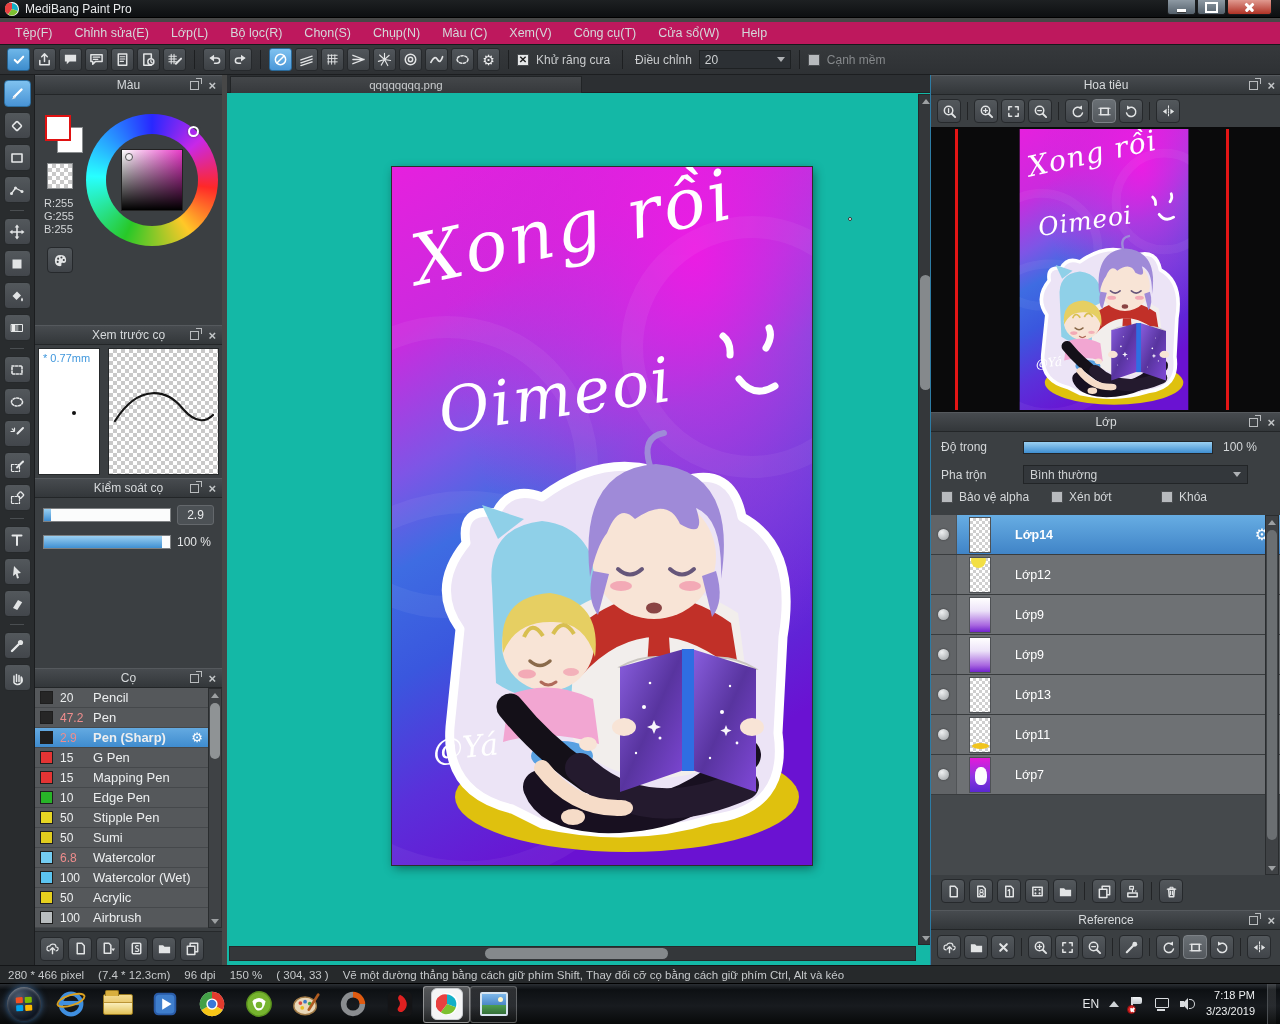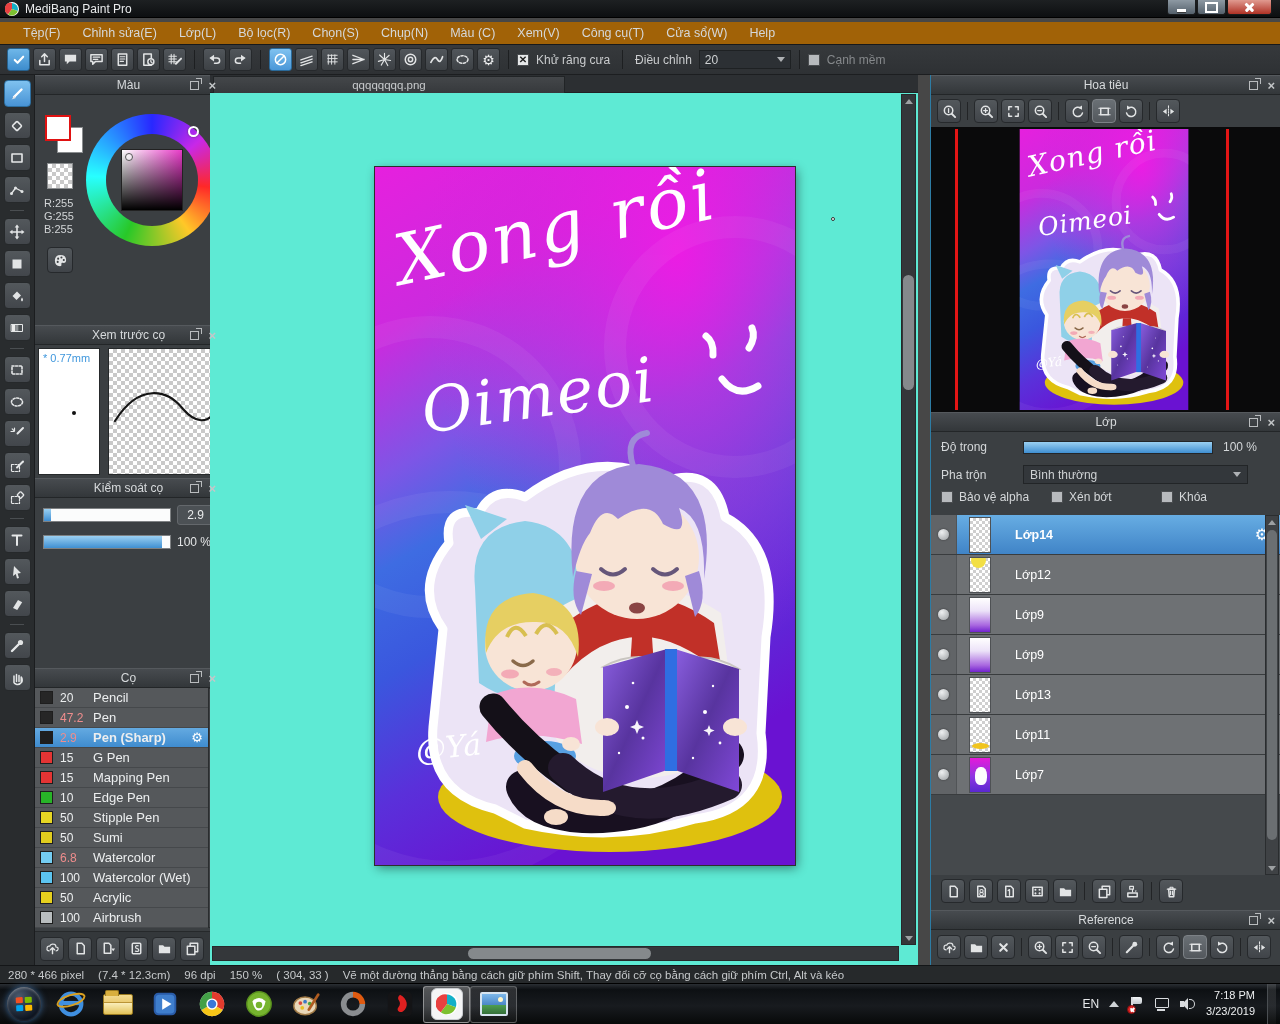--- a/index.html
+++ b/index.html
@@ -12,21 +12,21 @@
   .winbtns{position:absolute;right:8px;top:0;display:flex;gap:1px}
   .wbtn{width:29px;height:15px;border:1px solid #1a1c1e;border-top:none;border-radius:0 0 3px 3px;background:linear-gradient(#8d99a3,#55616c);position:relative;display:flex;align-items:center;justify-content:center}
   .wbtn.close{width:45px;background:linear-gradient(#e09a90,#b03225)}
   .wbtn.min::after{content:"";width:9px;height:3px;background:#fff;margin-top:7px;box-shadow:0 1px 1px #333}
   .wbtn.max::after{content:"";width:9px;height:7px;border:2px solid #fff}
   .wbtn.close::before,.wbtn.close::after{content:"";position:absolute;width:11px;height:2.5px;background:#fff;border-radius:1px}
   .wbtn.close::before{transform:rotate(45deg)}
   .wbtn.close::after{transform:rotate(-45deg)}
 
   
-  #menubar{position:absolute;left:0;top:22px;width:1280px;height:23px;background:#a16207;border-bottom:1px solid #17191b;display:flex;align-items:center;padding-left:12px}
+  #menubar{position:absolute;left:0;top:22px;width:1280px;height:23px;background:#be185d;border-bottom:1px solid #17191b;display:flex;align-items:center;padding-left:4px}
   .menu-item{padding:3px 11px;color:#d5d8da;font-size:12.5px;white-space:nowrap}
 
   
   #toolbar{position:absolute;left:0;top:45px;width:1280px;height:30px;background:linear-gradient(#36393c,#2e3134);display:flex;align-items:center;padding-left:7px;gap:3px;border-bottom:1px solid #1c1e20}
   .tbtn{width:23px;height:23px;background:linear-gradient(#51565b,#3d4145);border:1px solid #26292c;border-radius:3px;display:flex;align-items:center;justify-content:center;flex:0 0 auto}
   .tbtn.blue{background:linear-gradient(#6fb7e9,#3d8ccd);border-color:#26618e}
   .tbtn.active{background:linear-gradient(#7fc2f0,#4a97d8);border-color:#2a6a9a}
   .tsep{width:1px;height:19px;background:#1d1f21;margin:0 5px;flex:0 0 auto}
   .tlabel{color:#caccce;margin:0 4px;white-space:nowrap}
   .tlabel.dim{color:#85888b}
@@ -106,21 +106,21 @@
   .bgear{display:none;color:#fff;font-size:13px;margin-right:2px}
   .brush-row.selected .bgear{display:block}
   .vscroll{position:absolute;background:#3f4245;border:1px solid #2a2d2f}
   .vthumb{position:absolute;left:1px;right:1px;background:#8f9395;border-radius:5px}
   .arr{position:absolute;left:0;right:0;height:12px;display:flex;align-items:center;justify-content:center}
   .tri-up{width:0;height:0;border-left:4px solid transparent;border-right:4px solid transparent;border-bottom:5px solid #9da0a2}
   .tri-dn{width:0;height:0;border-left:4px solid transparent;border-right:4px solid transparent;border-top:5px solid #9da0a2}
   .bbar{position:absolute;left:0;top:263px;width:187px;height:34px;display:flex;align-items:center;gap:4px;padding-left:5px;background:#34383b;border-top:1px solid #26292b}
 
   
-  #canvasarea{position:absolute;left:210px;top:75px;width:708px;height:890px;background:#5eead4;overflow:hidden}
+  #canvasarea{position:absolute;left:227px;top:75px;width:708px;height:890px;background:#14b8a6;overflow:hidden}
   .tabstrip{position:absolute;left:0;top:0;width:100%;height:18px;background:#2c2f32;border-bottom:1px solid #202224}
   .tab{position:absolute;left:3px;top:1px;width:352px;height:17px;background:linear-gradient(#44474a,#36393c);border:1px solid #212426;border-bottom:none;color:#c7cacc;font-size:11.5px;display:flex;align-items:center;justify-content:center}
   #canvaswrap{position:absolute;left:165px;top:92px;width:420px;height:698px;box-shadow:0 0 0 1px #2e2e2e,2px 3px 10px rgba(0,0,0,.45)}
   .cursor-dot{position:absolute;left:621px;top:142px;width:4px;height:4px;border-radius:50%;background:#fff;border:1px solid #333}
   .cv-vscroll{position:absolute;right:2px;top:19px;width:15px;height:851px;background:#34373a;border:1px solid #26292b}
   .cv-vthumb{position:absolute;left:1px;right:1px;top:180px;height:115px;background:#85898c;border-radius:6px}
   .cv-hscroll{position:absolute;left:2px;bottom:4px;height:15px;width:687px;background:#34373a;border:1px solid #26292b}
   .cv-hthumb{position:absolute;top:1px;bottom:1px;left:255px;width:183px;background:#85898c;border-radius:6px}
 
   

